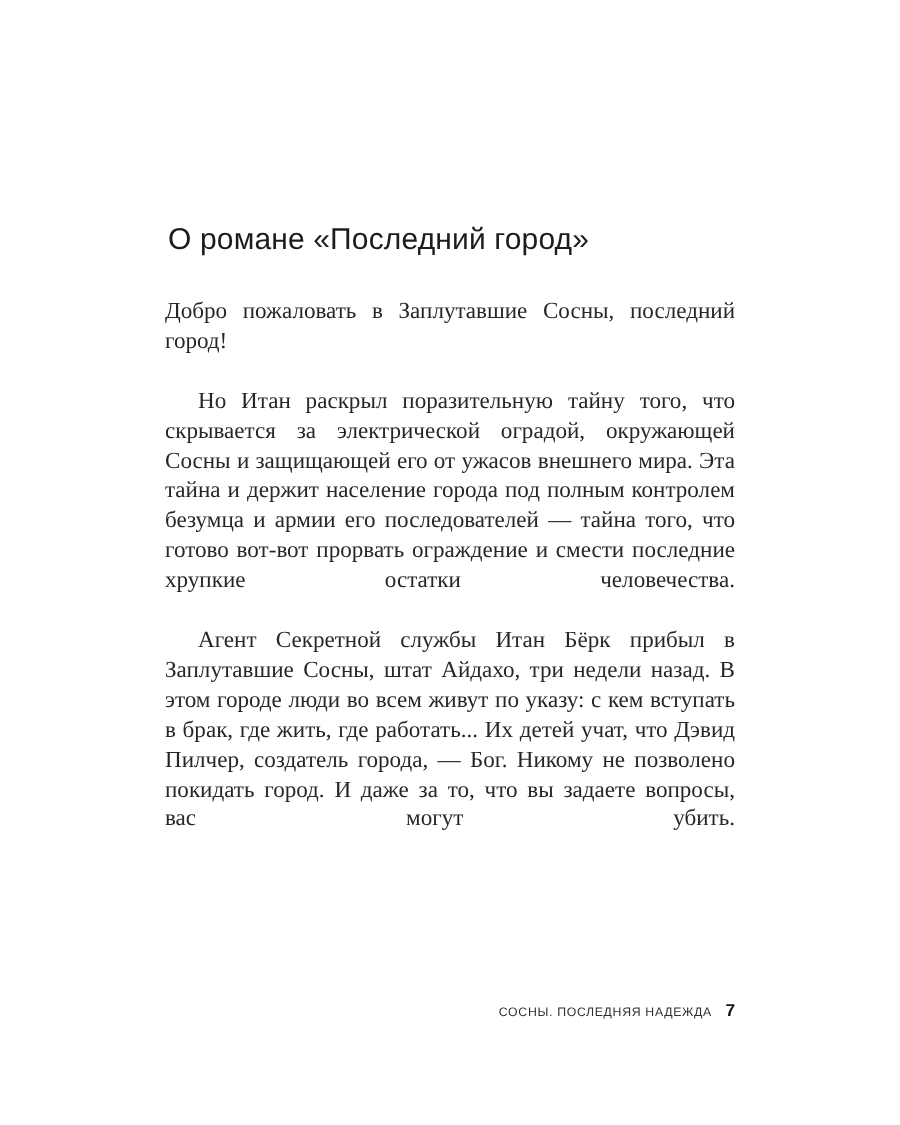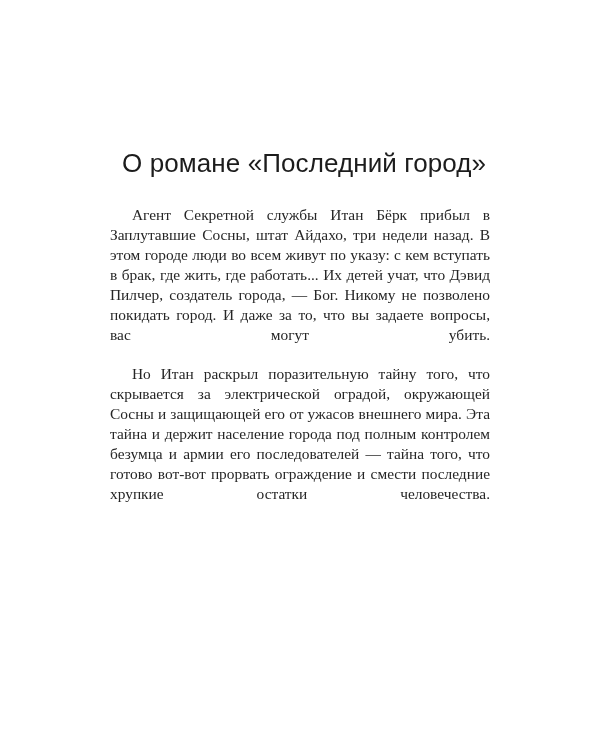--- a/index.html
+++ b/index.html
@@ -24,25 +24,25 @@
 
   .content {
     position: absolute;
     left: 110px;
     top: 148px;
     width: 380px;
   }
 
   .chapter-title {
     font-family: "Liberation Sans", sans-serif;
-    font-size: 26px;
+    font-size: 20px;
     font-weight: 400;
     color: #1c1c1c;
     letter-spacing: 0.1px;
-    margin: 0 0 26px 12px;
+    margin: 0 0 26px 2px;
     line-height: 1.2;
     white-space: nowrap;
   }
 
   .body-text p {
     margin: 0;
     font-family: "Liberation Serif", serif;
     font-size: 15.4px;
     line-height: 19.9px;
     color: #262626;
@@ -100,20 +100,24 @@
 </head>
 <body>
 
 <div class="page">
 
   <div class="content">
 
     <h1 class="chapter-title">О романе «Последний город»</h1>
 
     <div class="body-text">
+      <p class="first">Добро пожаловать в Заплутавшие Сосны, последний город!</p>
+      <p class="indent">Но Итан раскрыл поразительную тайну того, что скрывается за электрической оградой, окружающей Сосны и защищающей его от ужасов внешнего мира. Эта тайна и держит население города под полным контролем безумца и армии его последователей — тайна того, что готово вот-вот прорвать ограждение и смести последние хрупкие остатки человечества.</p>
       <p class="indent">Агент Секретной службы Итан Бёрк прибыл в Заплутавшие Сосны, штат Айдахо, три недели назад. В этом городе люди во всем живут по указу: с кем вступать в брак, где жить, где работать... Их детей учат, что Дэвид Пилчер, создатель города, — Бог. Никому не позволено покидать город. И даже за то, что вы задаете вопросы, вас могут убить.</p>
-      <p class="indent">Но Итан раскрыл поразительную тайну того, что скрывается за электрической оградой, окружающей Сосны и защищающей его от ужасов внешнего мира. Эта тайна и держит население города под полным контролем безумца и армии его последователей — тайна того, что готово вот-вот прорвать ограждение и смести последние хрупкие остатки человечества.</p>
     </div>
 
   </div>
 
+  <div class="footer">
+    <span class="footer-label">СОСНЫ. ПОСЛЕДНЯЯ НАДЕЖДА</span><span class="footer-page">7</span>
+  </div>
 
 </div>
 
 </body></html>

